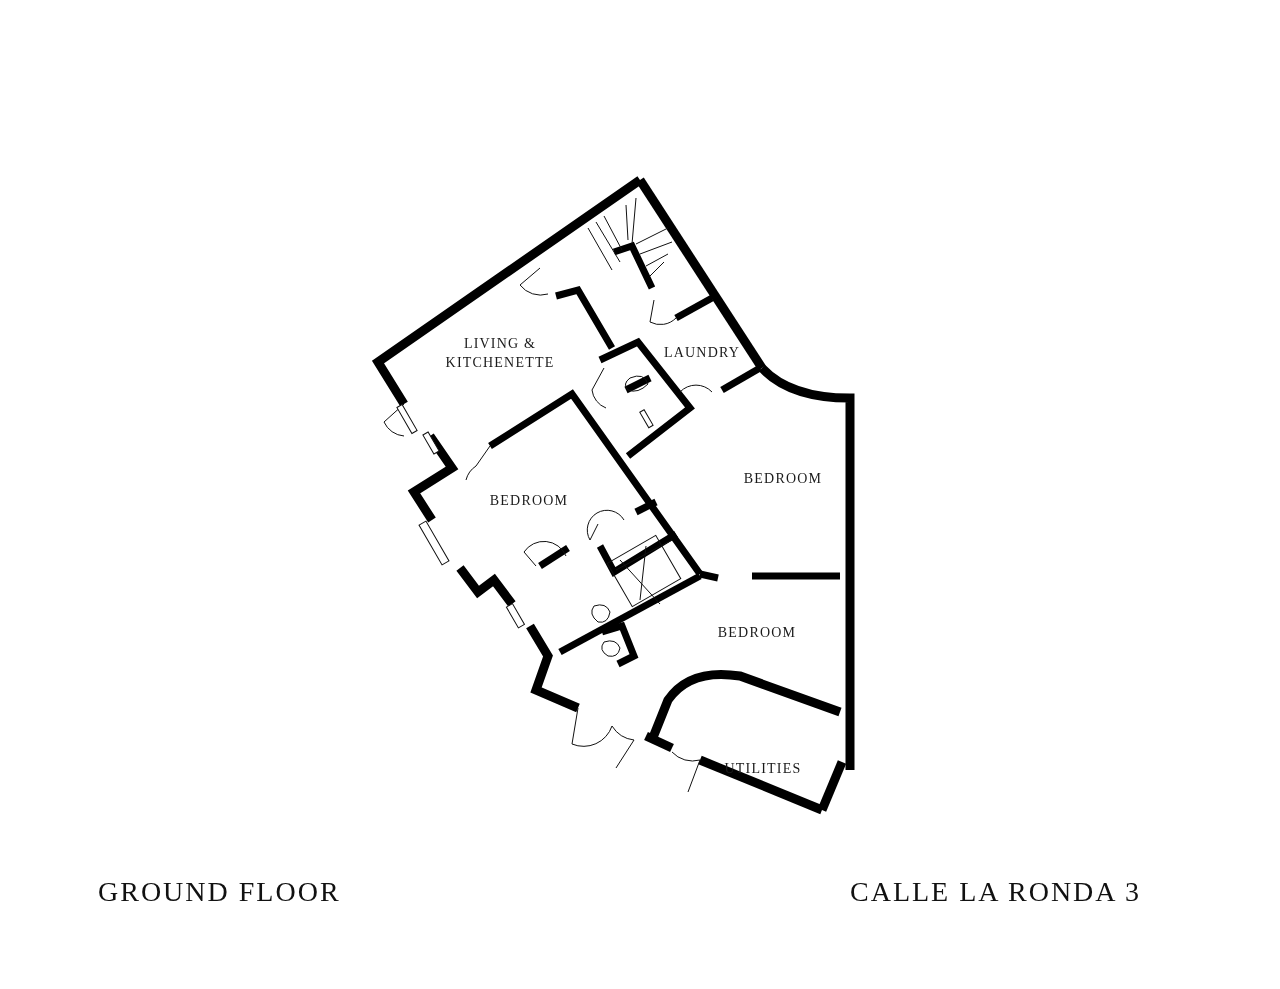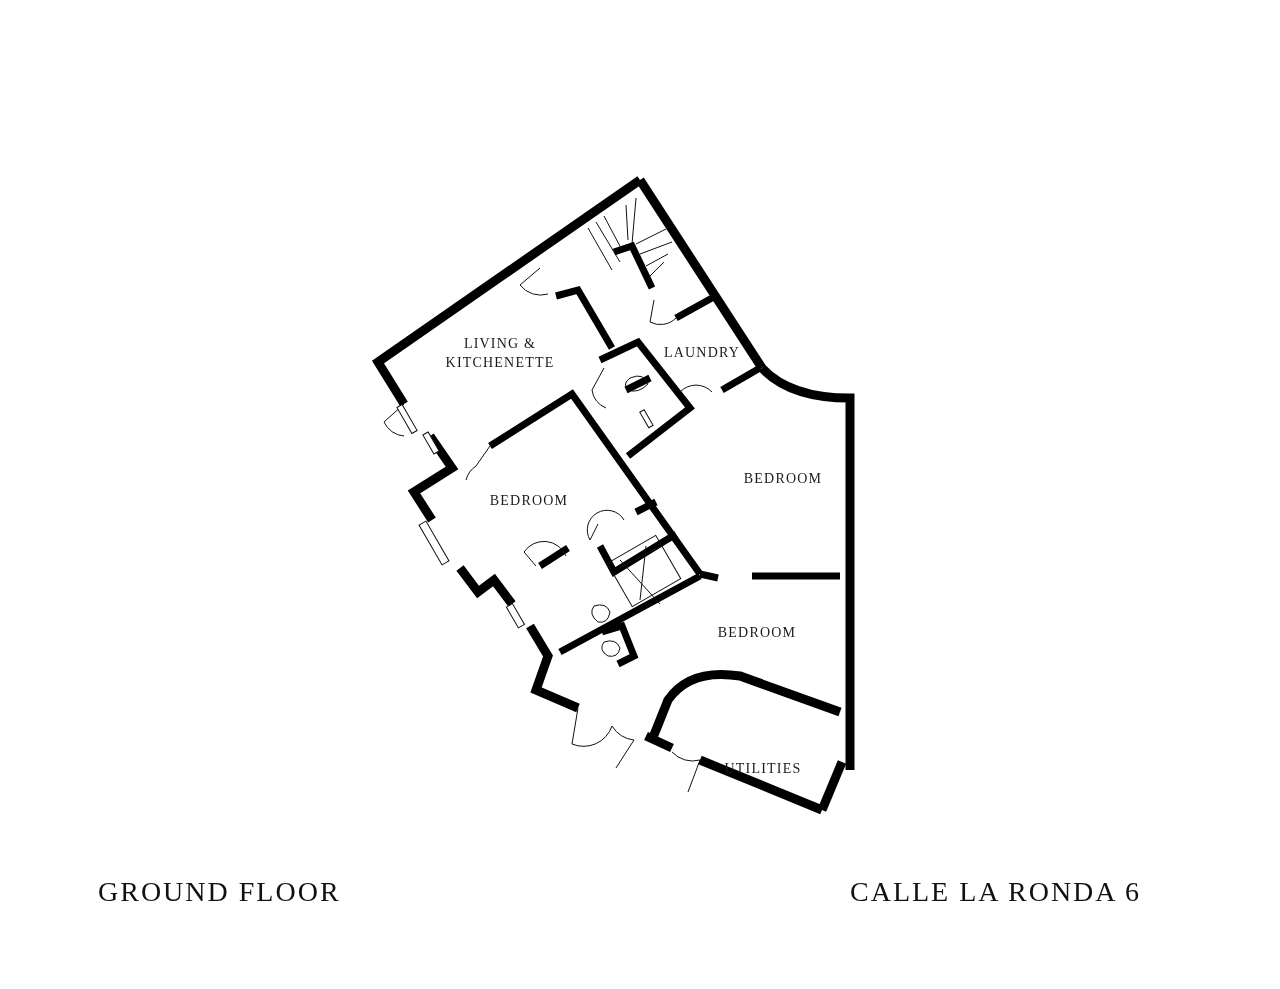--- a/index.html
+++ b/index.html
@@ -105,13 +105,13 @@
   <div>LIVING &amp;</div>
   <div>KITCHENETTE</div>
 </div>
 <div class="room-label" style="left:660px; top:343px; width:84px;">LAUNDRY</div>
 <div class="room-label" style="left:484px; top:491px; width:90px;">BEDROOM</div>
 <div class="room-label" style="left:738px; top:469px; width:90px;">BEDROOM</div>
 <div class="room-label" style="left:712px; top:623px; width:90px;">BEDROOM</div>
 <div class="room-label" style="left:718px; top:759px; width:90px;">UTILITIES</div>
 
 <div class="footer-label" style="left:98px; top:876px;">GROUND FLOOR</div>
-<div class="footer-label" style="left:850px; top:876px;">CALLE LA RONDA 6</div>
+<div class="footer-label" style="left:850px; top:876px;">CALLE LA RONDA 3</div>
 
 </body></html>

